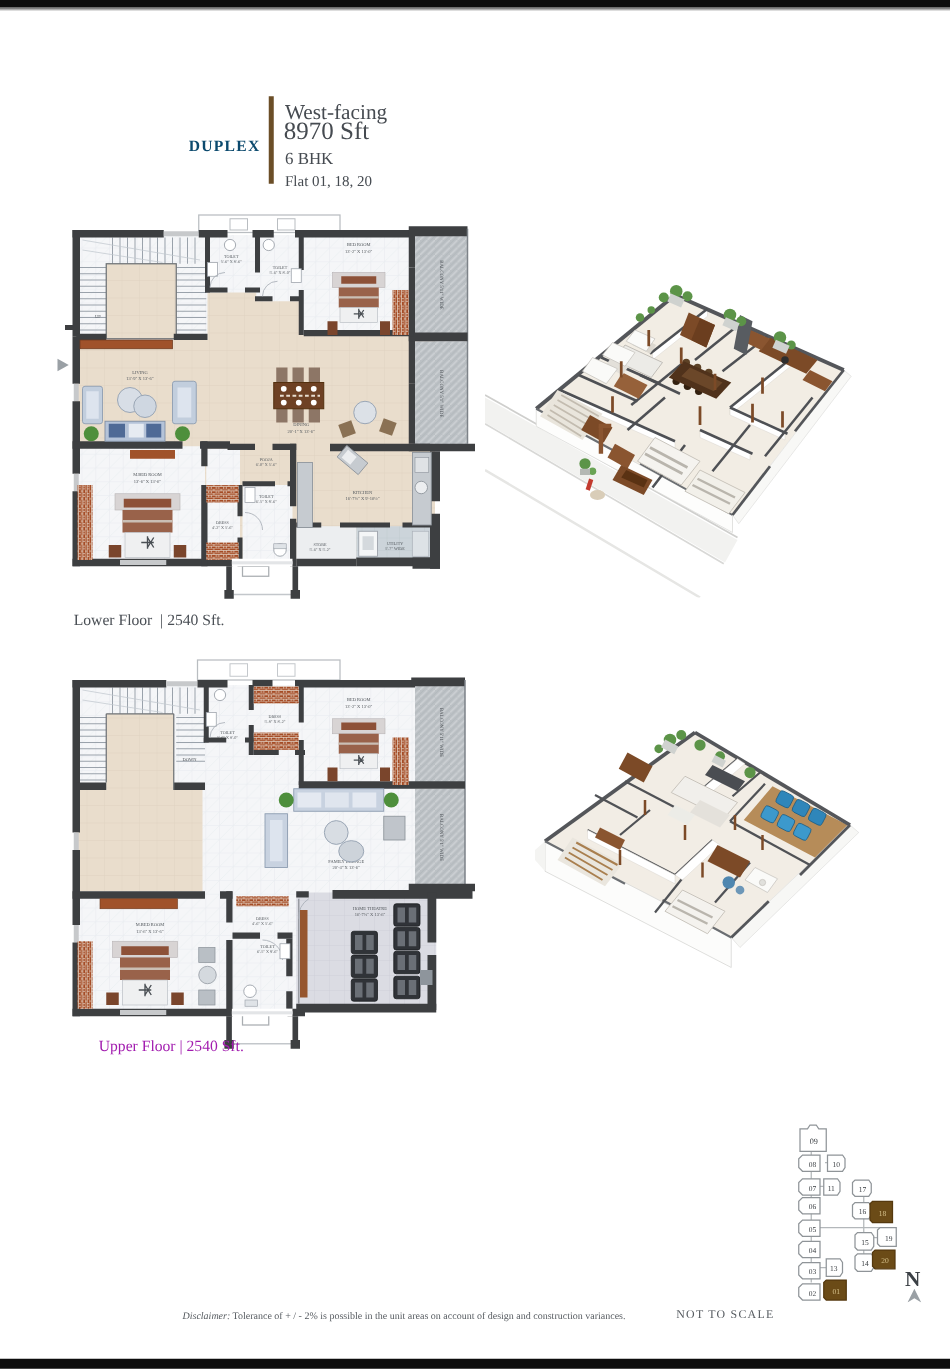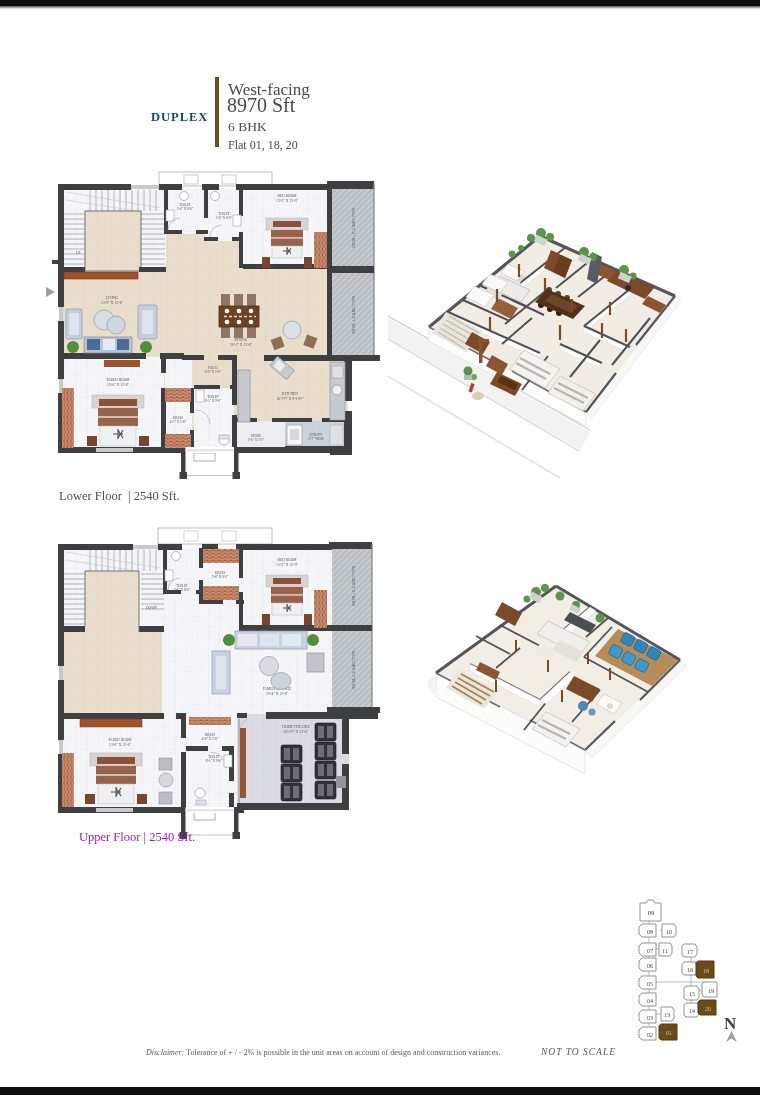--- a/index.html
+++ b/index.html
@@ -1115,16 +1115,16 @@
       </g>
   </svg>
 
   <div class="abs" style="left:724px;top:1014px;font-size:17px;font-weight:bold;color:#3c4146;">N</div>
   <svg class="abs" style="left:725px;top:1031px;" width="13" height="11" viewBox="0 0 13 11">
       <polygon points="6.5,0 12,11 6.5,7.5 1,11" fill="#9aa0a5"></polygon>
     </svg>
 
   <div class="abs" style="left:146px;top:1048px;font-size:8px;color:#565b60;"><i>Disclaimer:</i> Tolerance of + / - 2% is possible in the unit areas on account of design and construction variances.</div>
 
-  <div class="abs" style="left:541px;top:1047px;font-size:9.5px;letter-spacing:1px;color:#565b60;font-style:italic;">NOT TO SCALE</div>
+  <div class="abs" style="left:541px;top:1047px;font-size:9.5px;letter-spacing:1px;color:#565b60;">NOT TO SCALE</div>
 
   <div class="abs" style="left:0;top:1087px;width:760px;height:8px;background:#0d0d0d;"></div>
 </div>
 
 </body></html>

